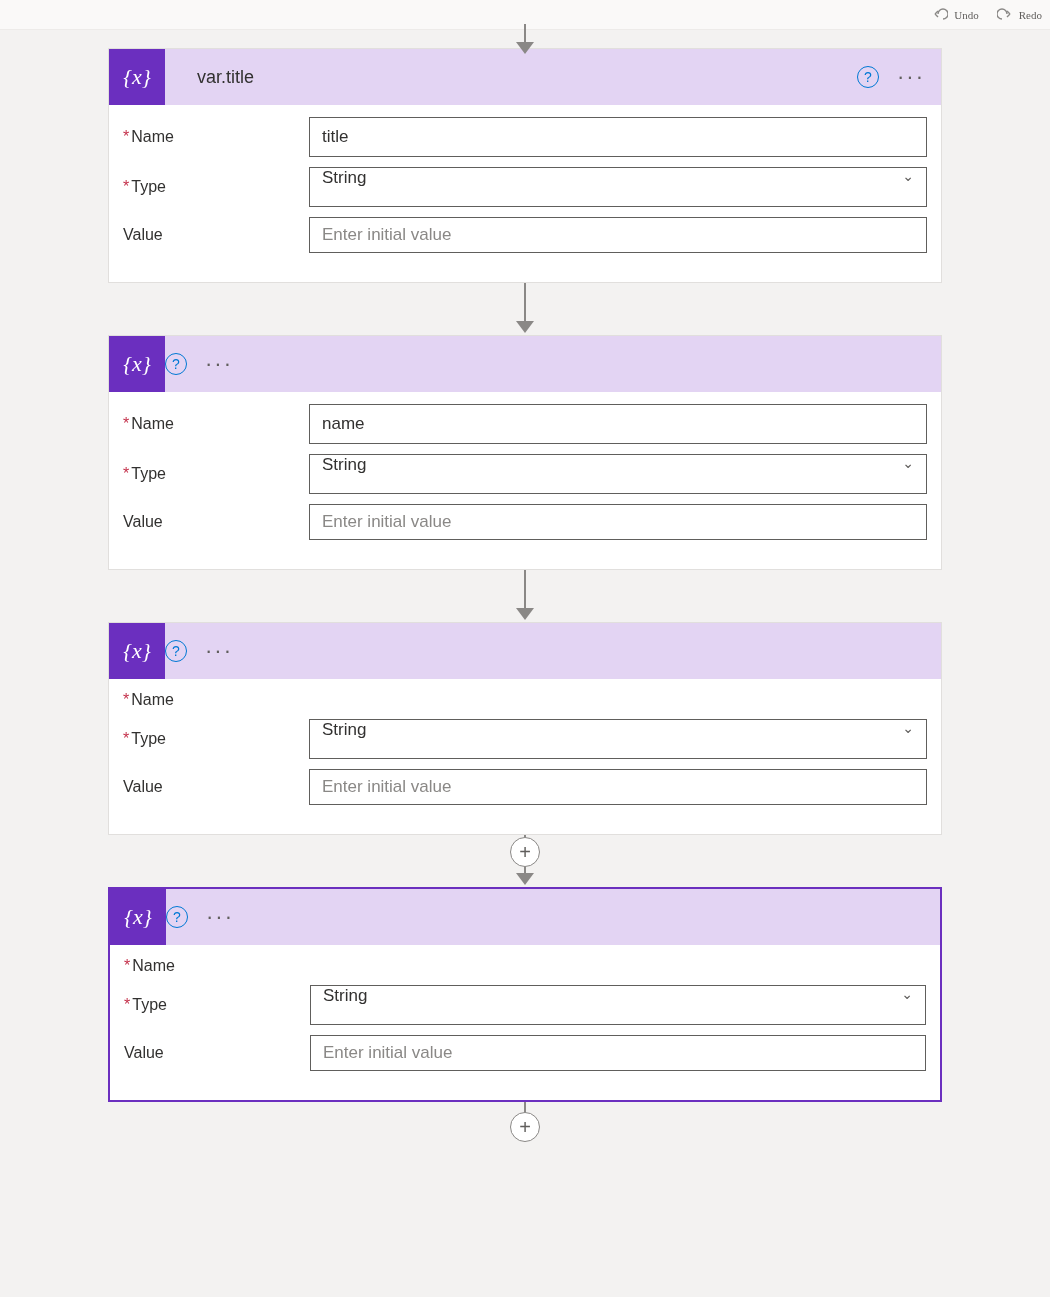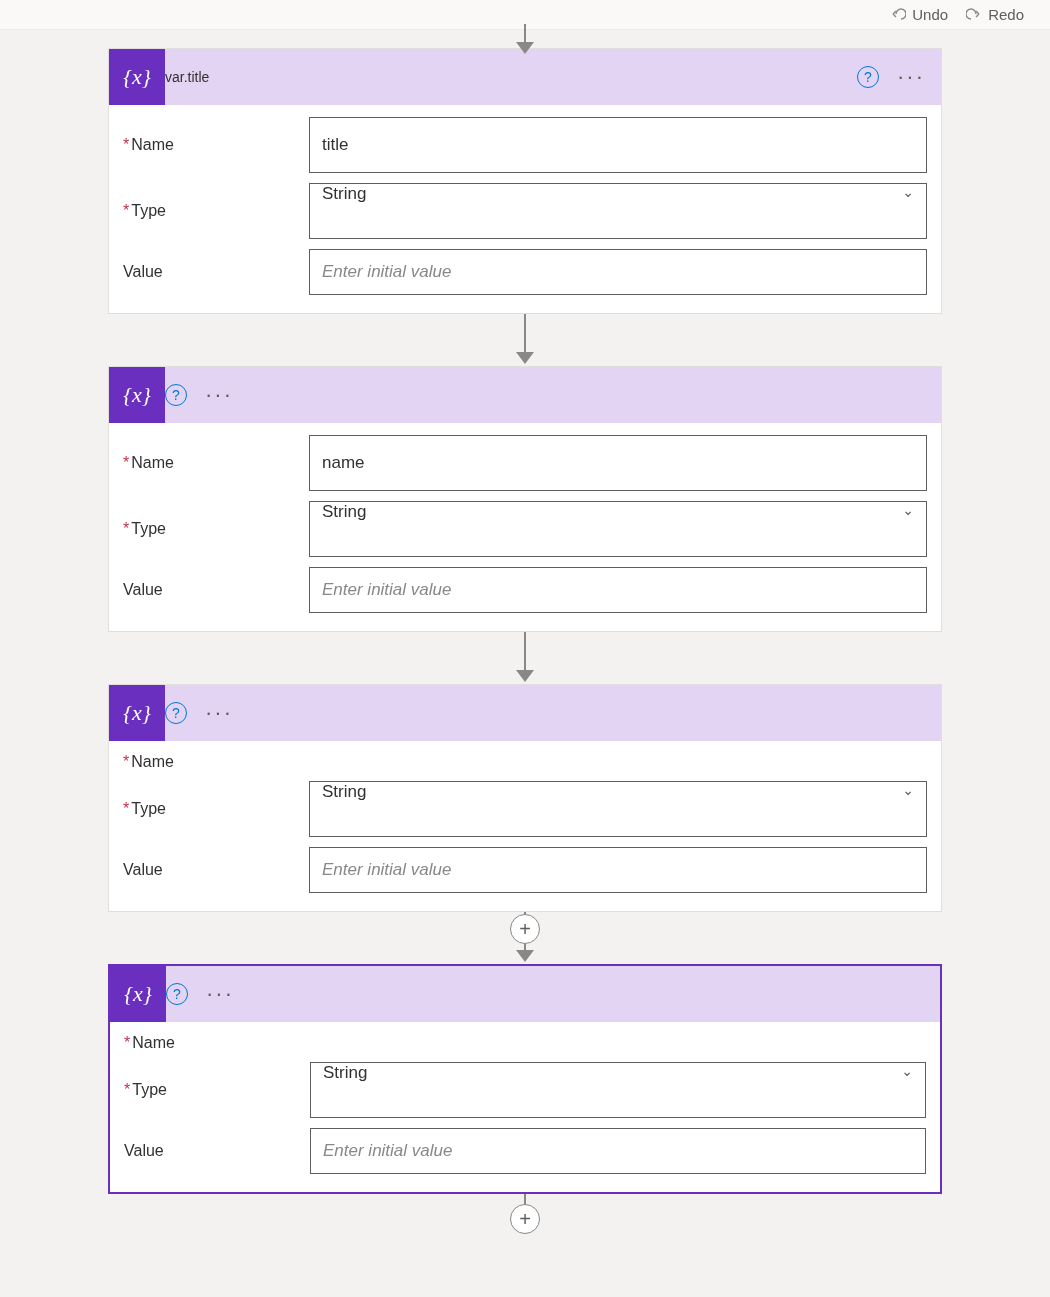--- a/index.html
+++ b/index.html
@@ -7,26 +7,27 @@
     font-family: "Segoe UI", Tahoma, sans-serif;
     background: #f3f2f1;
     width: 1050px;
     color: #323130;
   }
   .topbar {
     height: 30px;
     display: flex;
     justify-content: flex-end;
     align-items: center;
-    padding-right: 26px;
+    padding-right: 8px;
     gap: 18px;
     border-bottom: 1px solid #edebe9;
     background: #faf9f8;
     color: #605e5c;
-    font-size: 15px;
+    font-size: 11px;
+    font-family: Liberation Serif, serif;
   }
   .topbar .item { display: flex; align-items: center; gap: 6px; cursor: pointer; }
   .canvas {
     display: flex;
     flex-direction: column;
     align-items: center;
     padding-bottom: 20px;
   }
   .arrow-slot {
     height: 52px;
@@ -87,22 +88,22 @@
     color: #fff;
     display: flex;
     align-items: center;
     justify-content: center;
     font-size: 22px;
     font-style: italic;
     font-family: "Times New Roman", serif;
   }
   .card-title {
     flex: 1;
-    padding-left: 0;
-    font-size: 14px;
+    padding-left: 32px;
+    font-size: 18px;
     color: #323130;
   }
   .help-btn {
     width: 22px; height: 22px;
     border: 1.5px solid #0078d4;
     border-radius: 50%;
     color: #0078d4;
     font-size: 14px;
     display: flex;
     align-items: center;
@@ -119,52 +120,52 @@
     line-height: 10px;
   }
   .card-body {
     padding: 12px 14px 18px 14px;
   }
   .row {
     display: flex;
     align-items: center;
     margin-bottom: 10px;
   }
-  .row:last-child { margin-bottom: 0; }
+  .row:last-child { margin-bottom: 11px; }
   .label {
     width: 186px;
     font-size: 16px;
     color: #323130;
     display: flex;
     align-items: center;
     gap: 2px;
   }
   .req { color: #c4314b; }
   .field {
     flex: 1;
   }
   .text-input, .select-box {
     width: 100%;
-    height: 56px;
+    height: 40px;
     border: 1px solid #605e5c;
     padding: 0 12px;
     font-size: 17px;
     font-family: inherit;
     background: #fff;
     color: #323130;
   }
   .text-input::placeholder { color: #8a8886; }
   .select-box {
     display: flex;
     align-items: flex-start;
     justify-content: space-between;
     cursor: pointer;
   }
   .chev { color: #605e5c; font-size: 14px; }
-  .value-input { height: 46px; font-style: italic; }
+  .value-input { height: 36px; }
 </style>
 </head>
 <body>
 
 <div class="topbar">
   <div class="item">
     <svg width="16" height="16" viewBox="0 0 16 16" fill="none" stroke="#8a8886" stroke-width="1.4">
         <path d="M11 12a5 5 0 1 0-5-5"></path>
         <path d="M3 7l3-3M3 7l3 3"></path>
       </svg>

